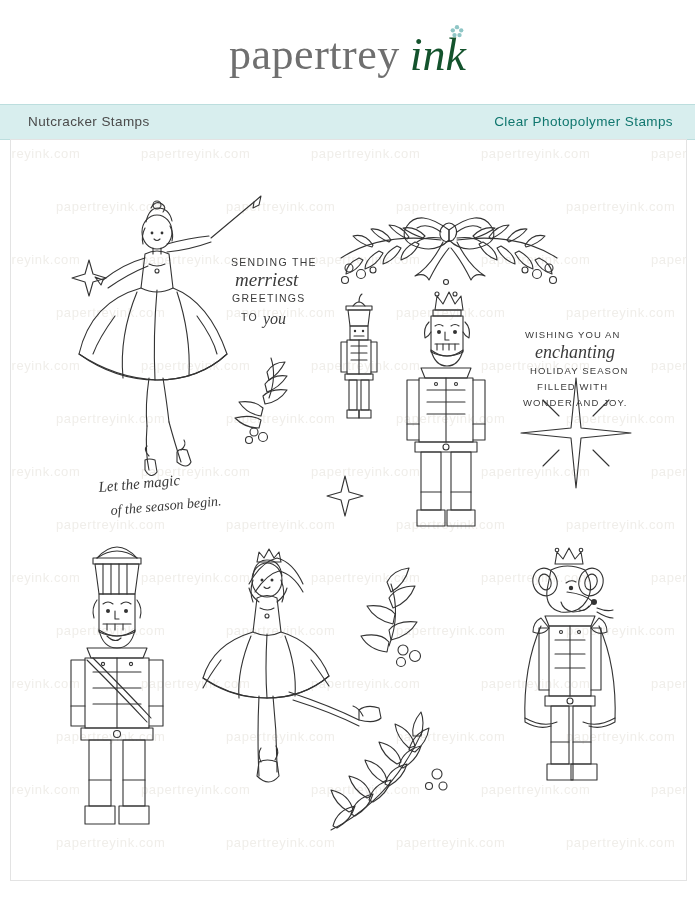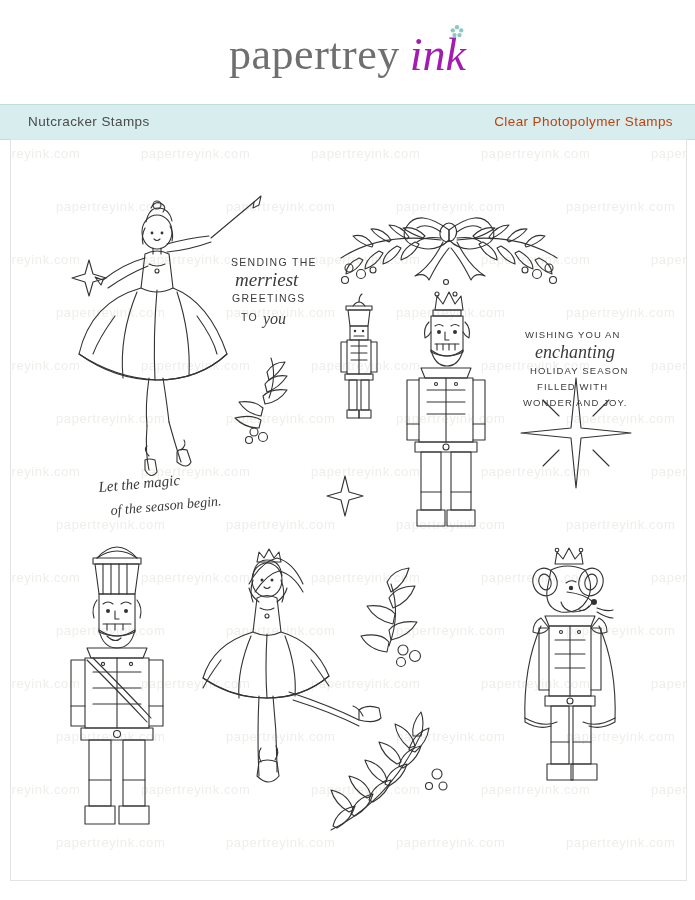--- a/index.html
+++ b/index.html
@@ -35,21 +35,21 @@
     font-size: 44px;
     color: #6f6f6f;
     letter-spacing: 0.5px;
     display: inline-block;
     vertical-align: middle;
   }
   .brand-ink {
     font-family: "Liberation Serif", serif;
     font-style: italic;
     font-size: 46px;
-    color: #a21caf;
+    color: #14532d;
     display: inline-block;
     vertical-align: middle;
     margin-left: 10px;
     position: relative;
   }
   .brand-flower {
     position: absolute;
     top: -4px;
     right: 2px;
     width: 14px;
@@ -73,21 +73,21 @@
     top: 9px;
     font-size: 13.5px;
     color: #4a4a4a;
     letter-spacing: 0.4px;
   }
   .titlebar .right {
     position: absolute;
     right: 22px;
     top: 9px;
     font-size: 13.5px;
-    color: #c2410c;
+    color: #0f766e;
     letter-spacing: 0.4px;
   }
 
   
   .sheet {
     position: absolute;
     top: 139px;
     left: 10px;
     width: 675px;
     height: 740px;

